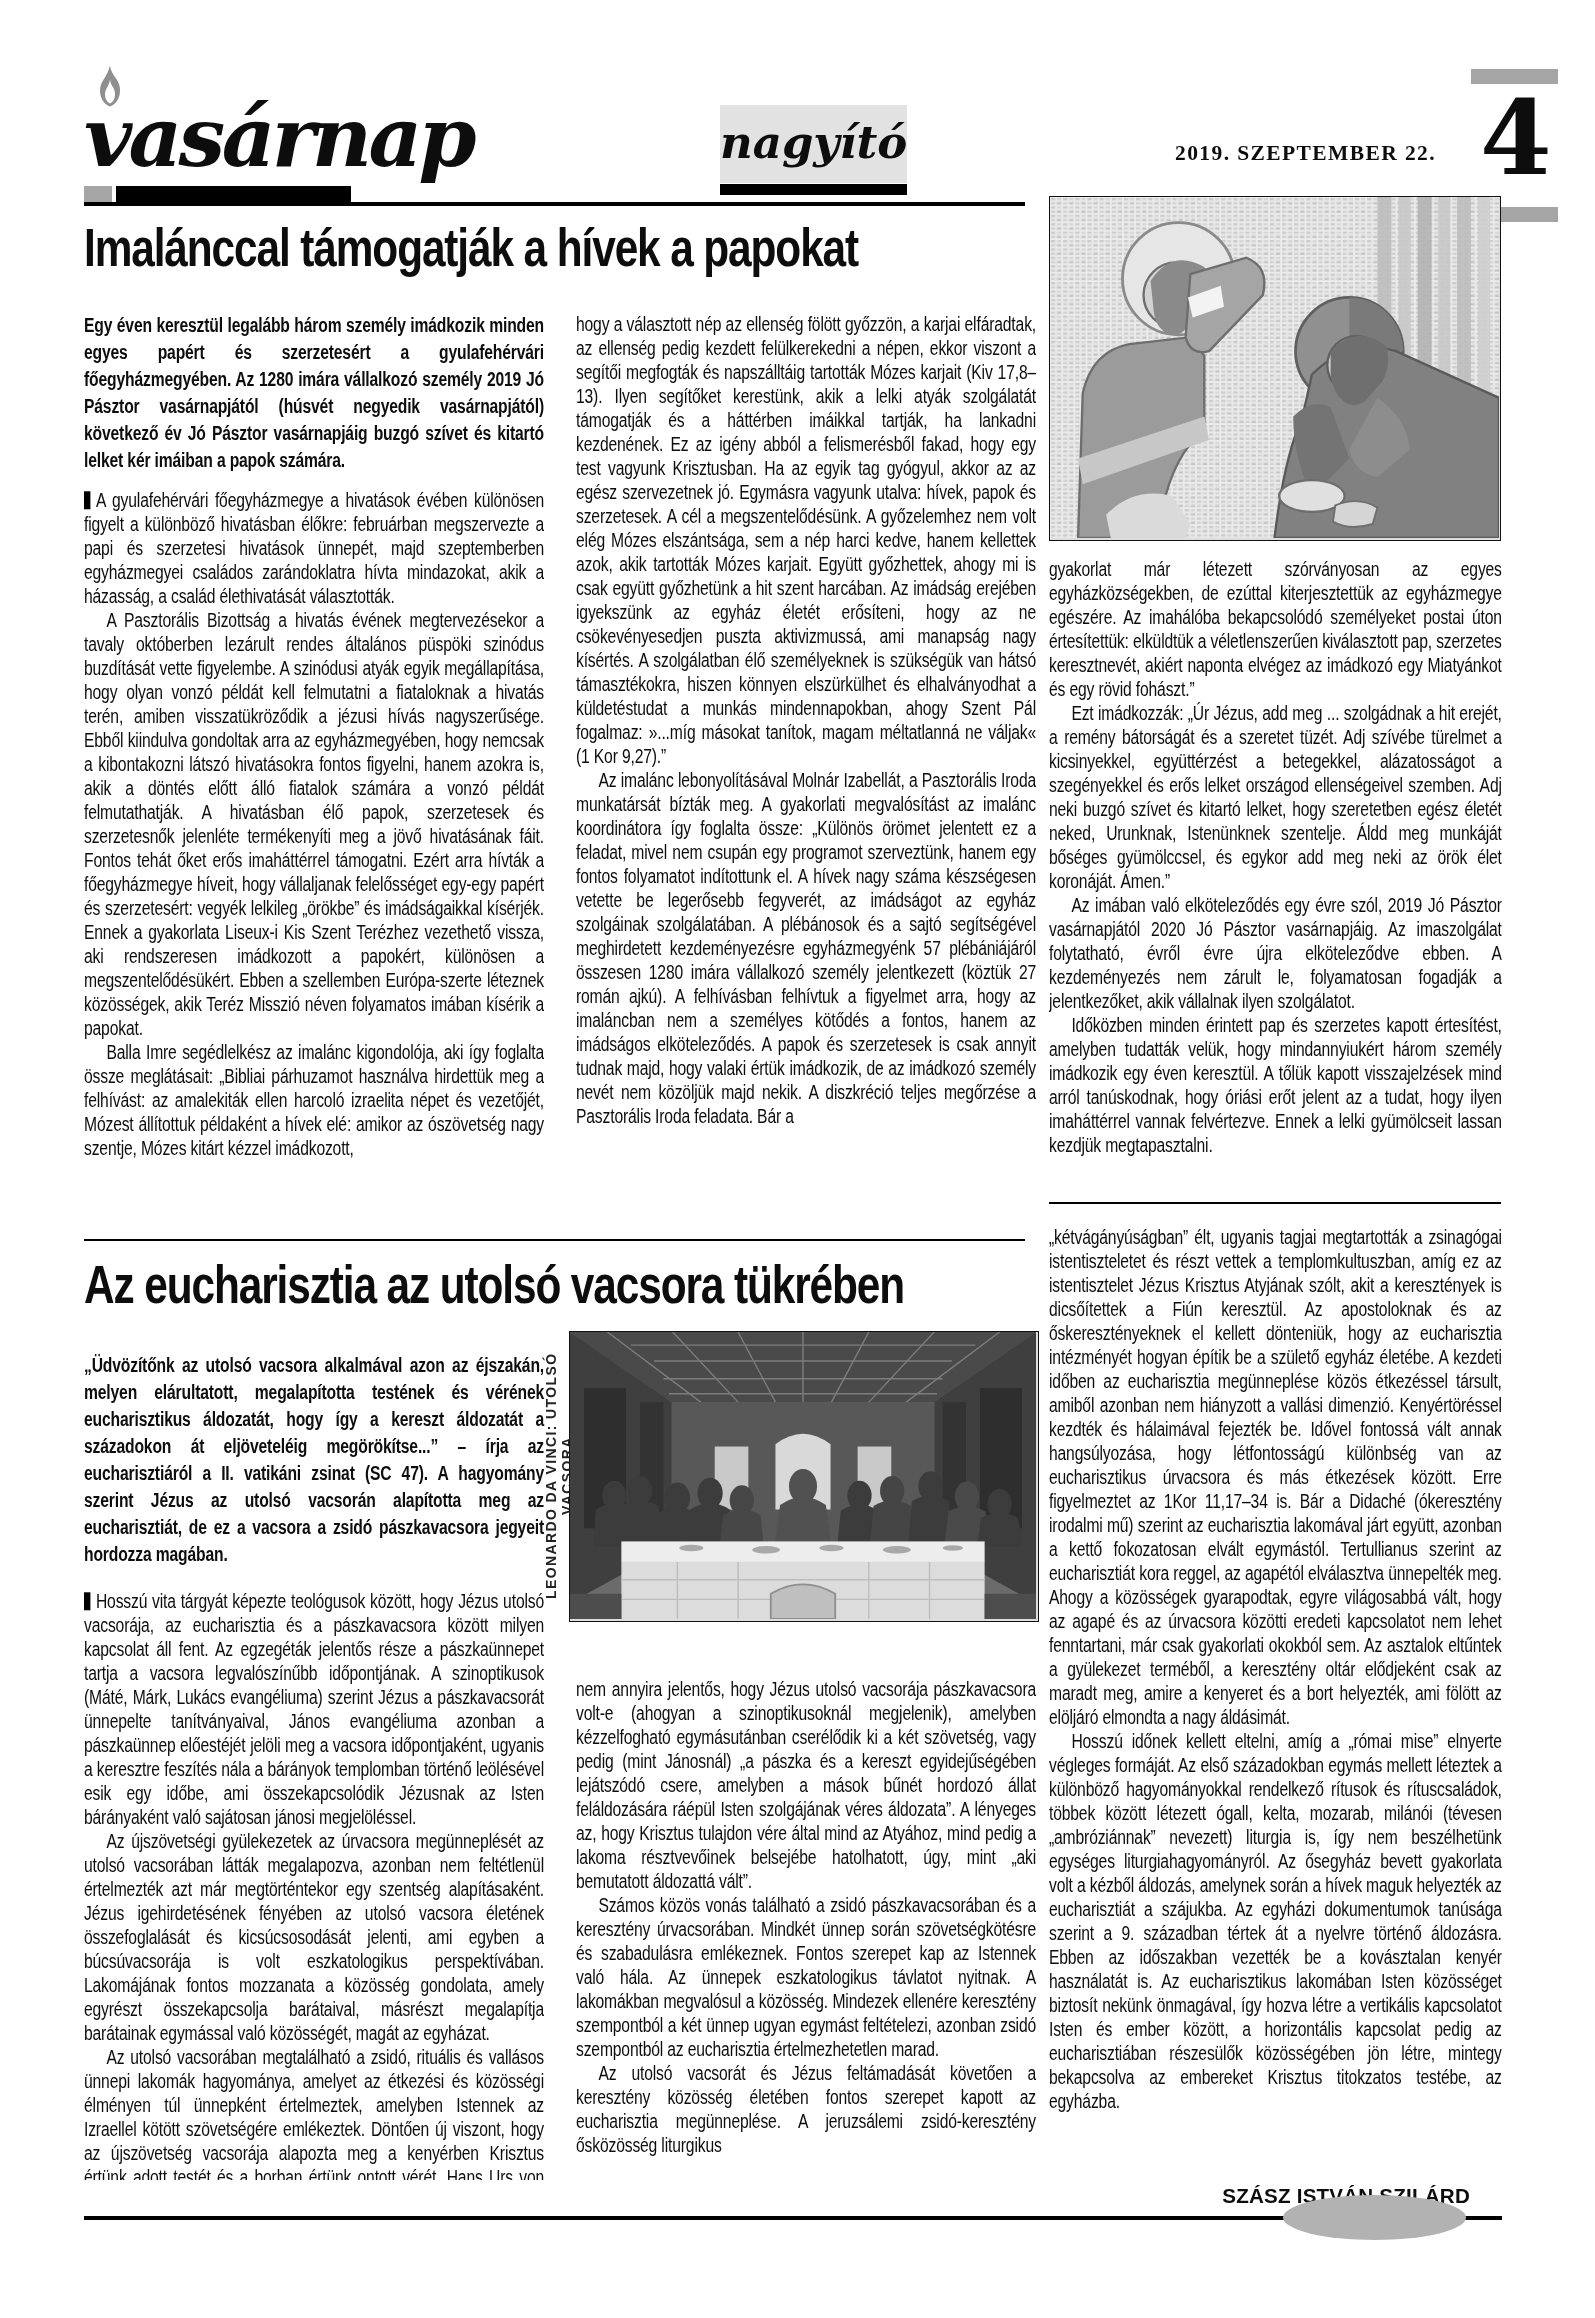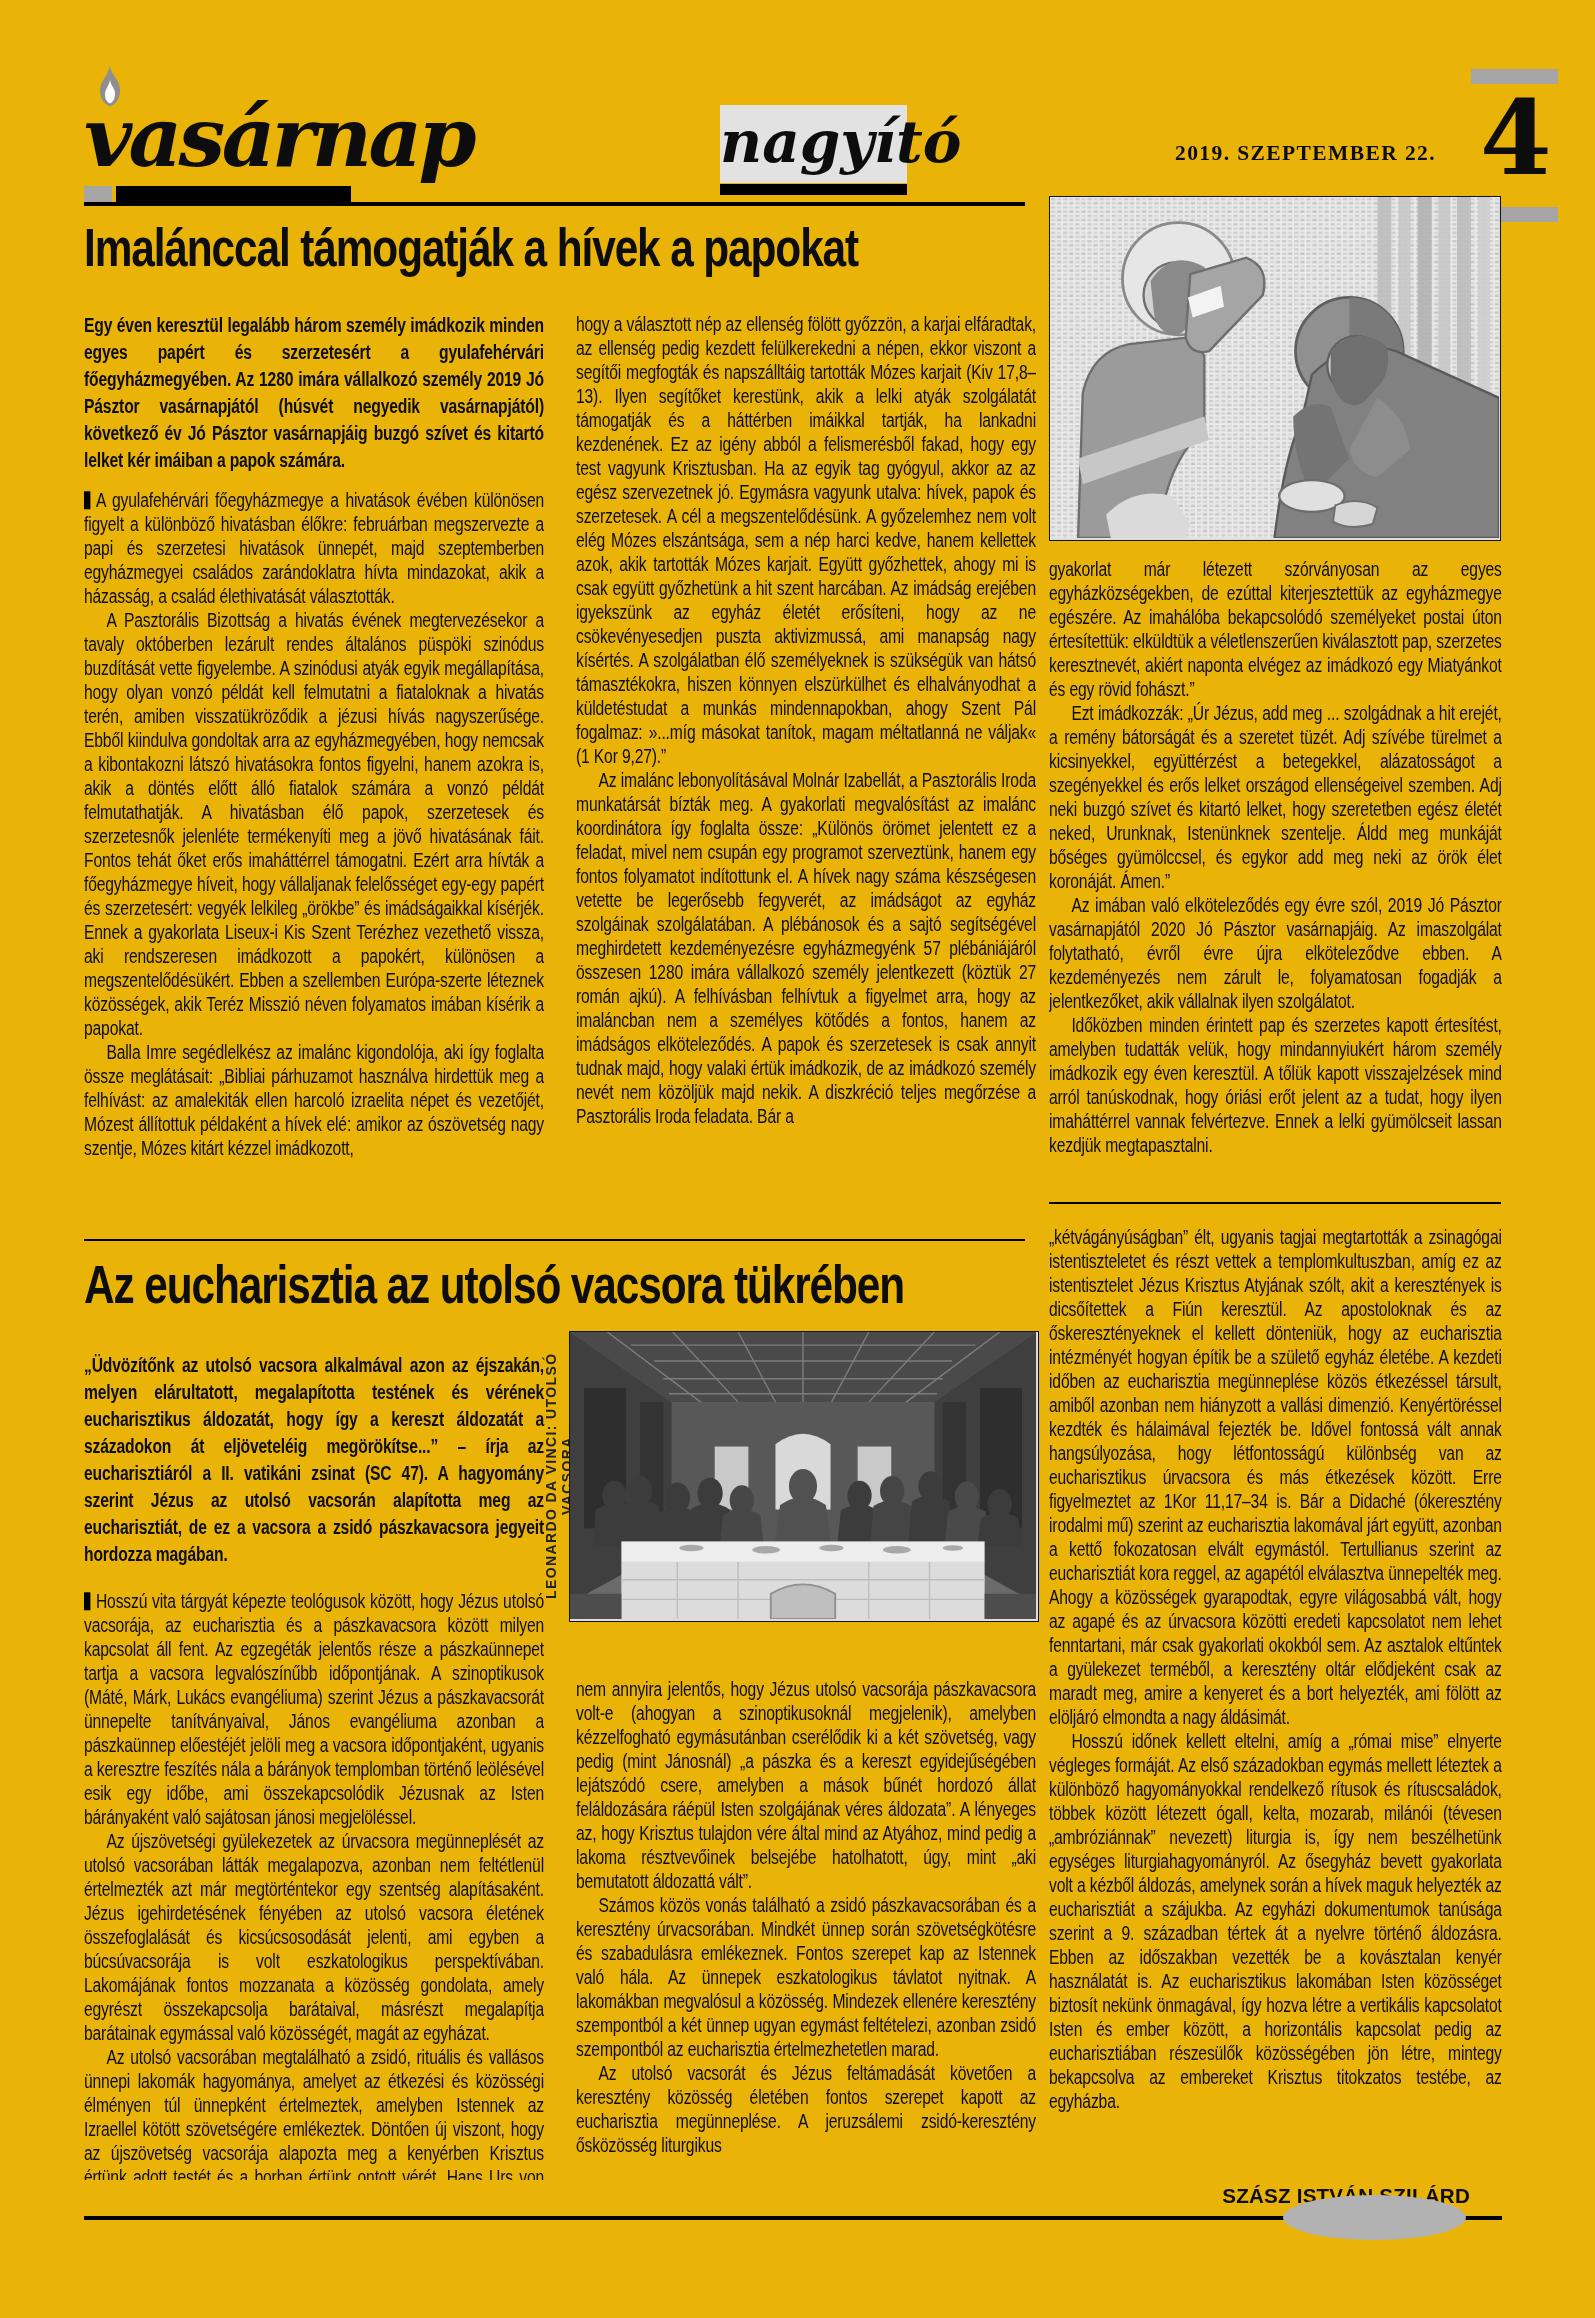--- a/index.html
+++ b/index.html
@@ -1,34 +1,34 @@
 <!DOCTYPE html>
 <html lang="hu" style="font-size:7.5px"><head>
 <meta charset="utf-8">
 <style>
   html,body{margin:0;padding:0;background:#9a9a9a;}
-  .page{position:relative;width:1595px;height:2319px;background:#eab308;
+  .page{position:relative;width:1595px;height:2319px;background:#ffffff;
         font-family:"Liberation Sans",sans-serif;color:#0d0d0d;margin:0 auto;overflow:hidden;}
   .abs{position:absolute;}
   
   .cond{transform:scaleX(0.8);transform-origin:0 0;}
   .headline{font-size:53px;font-weight:bold;letter-spacing:-1.4px;white-space:nowrap;line-height:1.05;}
   .lead{font-size:19.6px;line-height:27px;font-weight:bold;text-align:justify;letter-spacing:-0.2px;}
   .body-col{font-size:19.6px;line-height:24px;text-align:justify;letter-spacing:-0.2px;overflow:hidden;
             hyphens:auto;-webkit-hyphens:auto;}
   .body-col p{margin:0;text-indent:28px;}
   .body-col p:first-child{text-indent:0;}
   .body-col[data-marker] p:first-child::before{content:"";display:inline-block;width:8.4px;height:18px;
             background:#000;margin-right:6.5px;transform:translateY(2.3px);}
   .rule{background:#000;}
   .graybar{background:#a5a5a5;}
   .logo{font-family:"DejaVu Serif",serif;font-style:italic;font-weight:bold;
         font-size:83px;letter-spacing:-3.7px;line-height:1;}
   .section-label{font-family:"DejaVu Serif",serif;font-style:italic;font-weight:bold;
-        font-size:58px;line-height:75px;text-align:center;}
+        font-size:45px;line-height:75px;text-align:center;}
   .section-box{background:#e2e2e2;}
   .date{font-family:"Liberation Serif",serif;font-weight:bold;font-size:21.5px;letter-spacing:1.4px;text-align:right;}
   .pagenum{font-family:"DejaVu Serif",serif;font-weight:bold;font-size:103px;line-height:1;text-align:center;letter-spacing:-2.8px;}
   .vcaption{writing-mode:vertical-rl;transform:rotate(180deg);font-size:14px;font-weight:bold;
         letter-spacing:1.4px;color:#222;text-align:center;height:290px;width:20.6px;}
   .byline{font-size:20.6px;font-weight:bold;letter-spacing:0.2px;text-align:right;}
   .imgframe{border:1.9px solid #111;box-sizing:border-box;background:#ddd;}
   .ellipse{background:#b2b2b2;border-radius:50%;}
 </style>
 </head>

